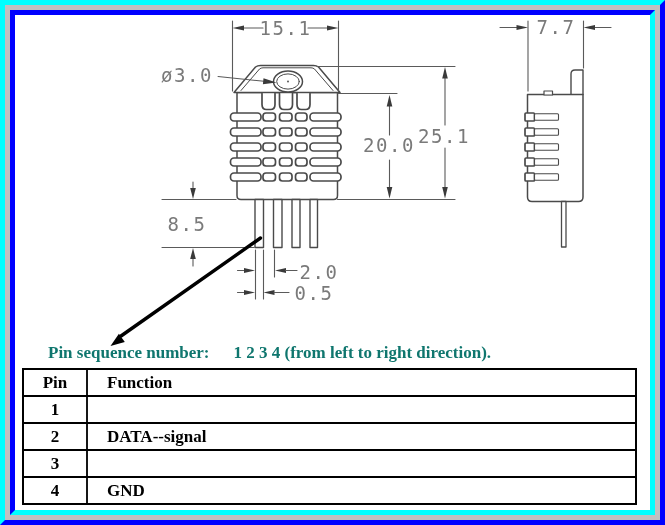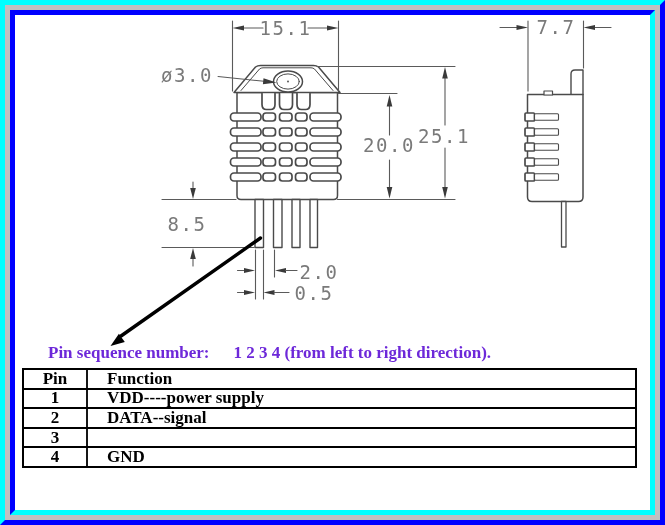--- a/index.html
+++ b/index.html
@@ -10,24 +10,24 @@
                border-color:#00ffff #0000ff #0000ff #00ffff;}
   .frame-mid{position:absolute;inset:0;box-sizing:border-box;border:5px solid #c0c0c0;}
   .frame-inner{position:absolute;inset:0;box-sizing:border-box;border:5px solid;
                border-color:#0000ff #00ffff #00ffff #0000ff;}
   .content{position:absolute;inset:0;background:#ffffff;overflow:hidden;text-decoration:underline;}
   .drawing-svg{position:absolute;left:0;top:0;}
 
   .dim-text{font-family:"DejaVu Sans Mono",monospace;font-size:19px;fill:#7a7a7a;
             letter-spacing:1.5px;}
   .caption{position:absolute;left:33px;top:328px;white-space:nowrap;
-           font-weight:bold;font-size:17px;color:#6d28d9;}
+           font-weight:bold;font-size:17px;color:#0f766e;}
   .caption .seq{margin-left:24px;}
 
-  .ptable{position:absolute;left:7px;top:353px;width:615px;height:100px;
+  .ptable{position:absolute;left:7px;top:353px;width:615px;height:137px;
           box-sizing:border-box;border:2px solid #000;display:flex;
           flex-direction:column;background:#fff;}
   .prow{flex:1;display:flex;border-top:2px solid #000;min-height:0;}
   .prow:first-child{border-top:none;}
   .pcell-pin{width:62px;flex:none;border-right:2px solid #161616;display:flex;
              align-items:center;justify-content:center;font-weight:bold;
              font-size:17px;color:#000;}
   .pcell-fn{flex:1;display:flex;align-items:center;padding-left:19px;
             font-weight:bold;font-size:17px;color:#000;}
 </style>
@@ -204,21 +204,20 @@
         <span>Pin sequence number:</span><span class="seq">1 2 3 4 (from left to right direction).</span>
       </div>
 
       <div class="ptable">
         <div class="prow">
           <div class="pcell-pin">Pin</div>
           <div class="pcell-fn">Function</div>
         </div>
         <div class="prow">
           <div class="pcell-pin">1</div>
-          <div class="pcell-fn">VDD----power supply</div>
         </div>
         <div class="prow">
           <div class="pcell-pin">2</div>
           <div class="pcell-fn">DATA--signal</div>
         </div>
         <div class="prow">
           <div class="pcell-pin">3</div>
         </div>
         <div class="prow">
           <div class="pcell-pin">4</div>

